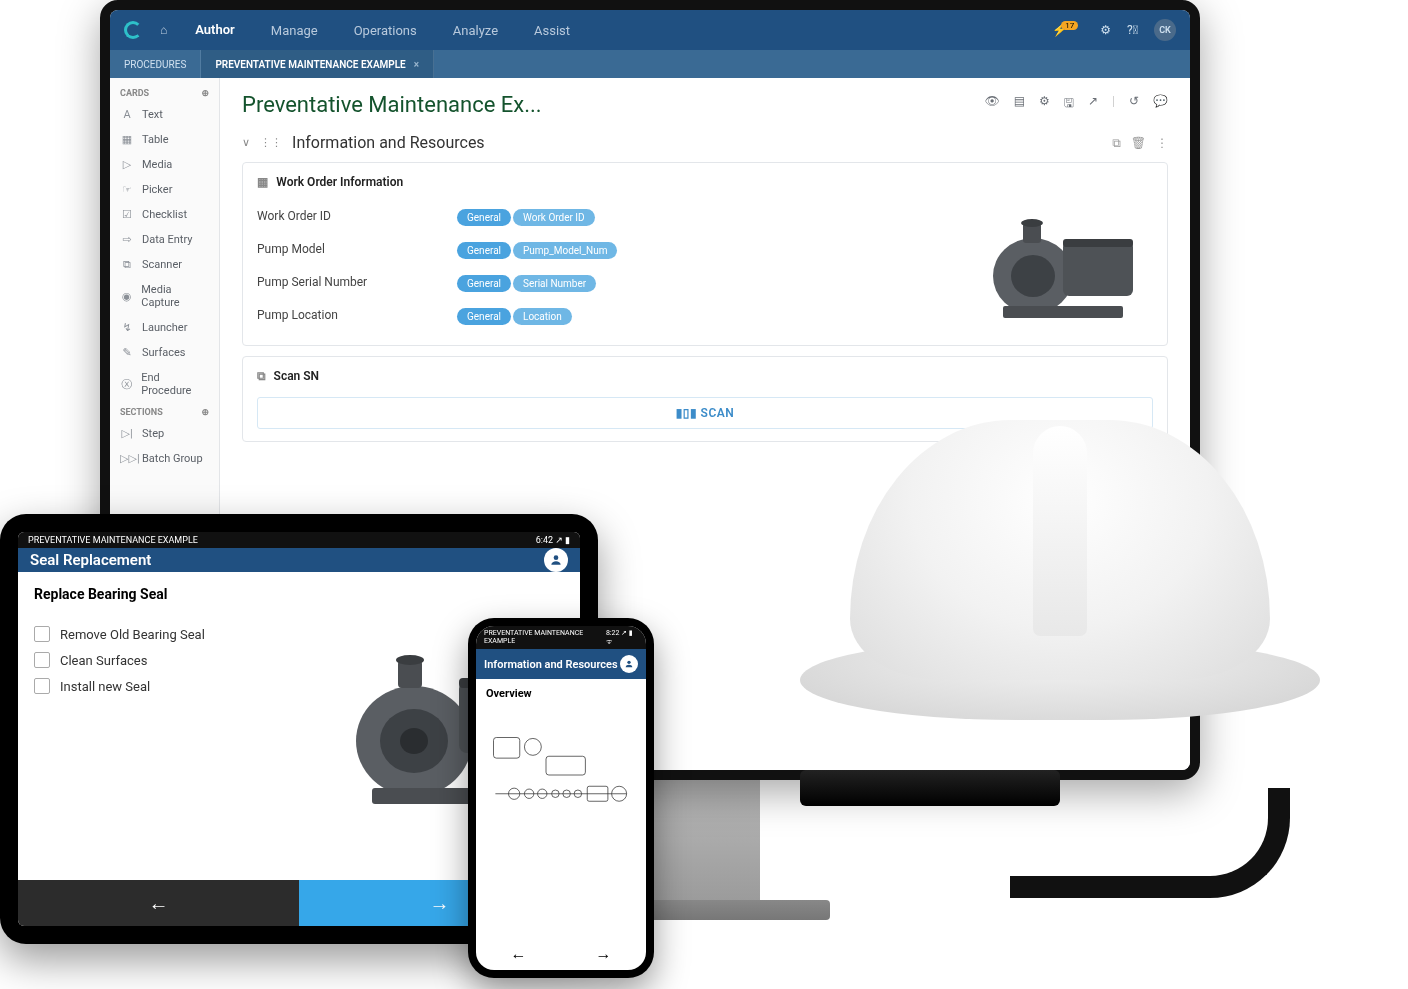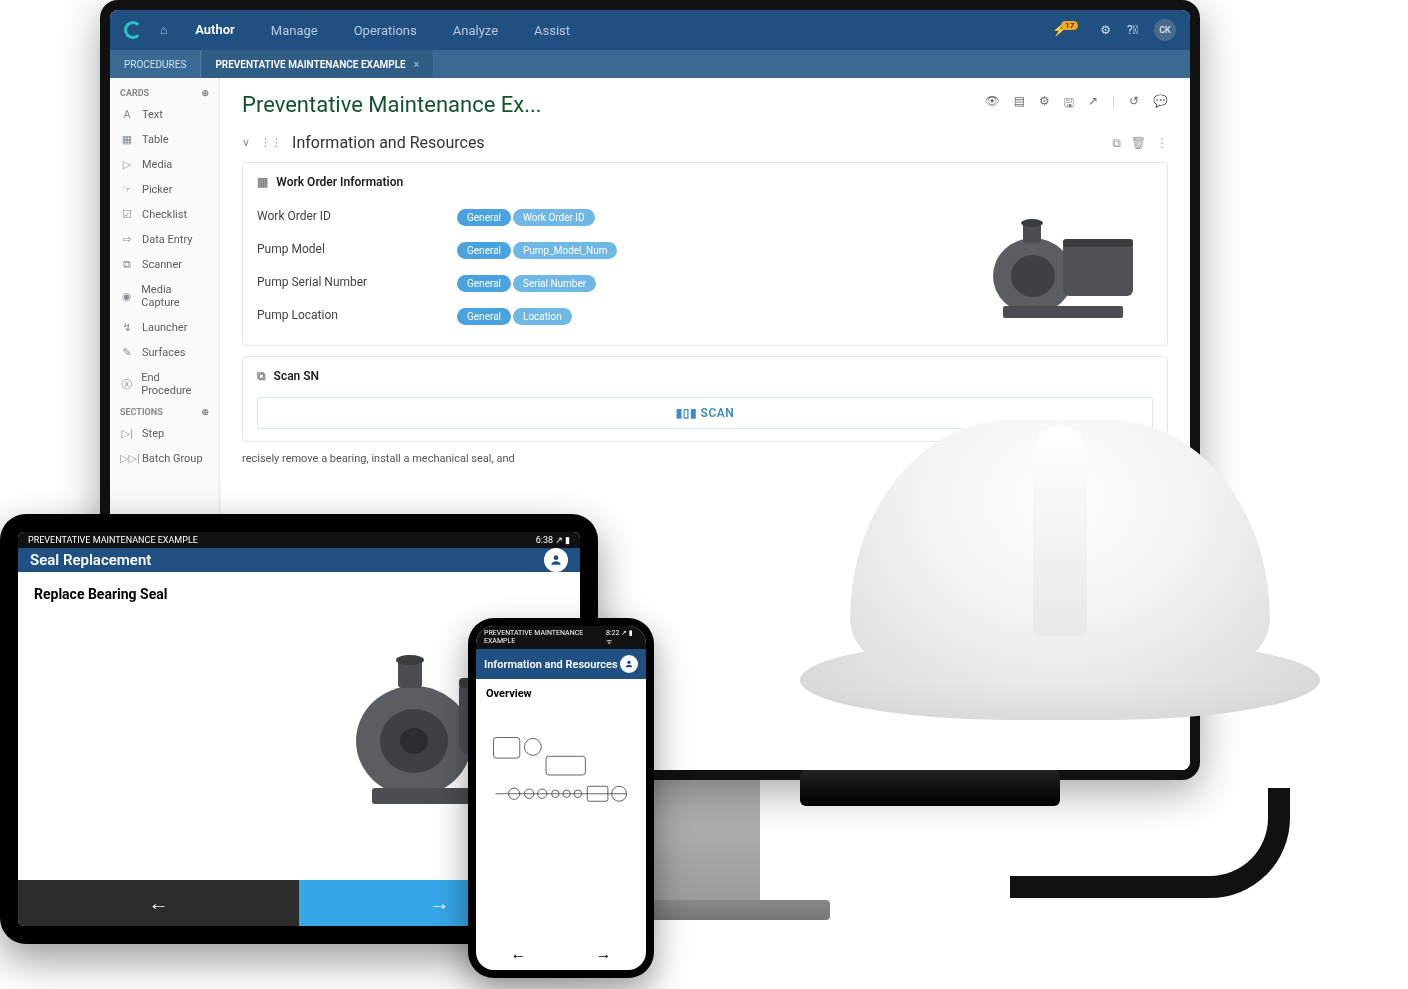--- a/index.html
+++ b/index.html
@@ -284,46 +284,59 @@
           <div class="card-title">
             <span class="ico">⧉</span>
             <span>Scan SN</span>
           </div>
           <div class="scan-btn">
             <span>▮▯▮</span>
             <span>SCAN</span>
           </div>
         </div>
 
-        <div class="overview-text">recisely remove a bearing, install a mechanical seal, and</div>
       </div>
     </div>
   </div>
 </div>
 <div class="monitor-stand"></div>
 <div class="monitor-base"></div>
 
 <div class="tablet">
   <div class="tablet-screen">
     <div class="tstatus">
       <span>PREVENTATIVE MAINTENANCE EXAMPLE</span>
-      <span>6:38 ↗ ▮</span>
+      <span>6:42 ↗ ▮</span>
     </div>
     <div class="theader">
       <span>Seal Replacement</span>
       <span class="acct">
         <svg width="14" height="14" viewBox="0 0 24 24" fill="#205081">
             <circle cx="12" cy="8" r="4"></circle>
             <path d="M4 20c0-4 4-6 8-6s8 2 8 6z"></path>
           </svg>
       </span>
     </div>
     <div class="tbody">
       <div class="tleft">
         <h3>Replace Bearing Seal</h3>
+        <div id="tablet-checks">
+            <div class="chk">
+              <span class="chkbox"></span>
+              <span>Remove Old Bearing Seal</span>
+            </div>
+            <div class="chk">
+              <span class="chkbox"></span>
+              <span>Clean Surfaces</span>
+            </div>
+            <div class="chk">
+              <span class="chkbox"></span>
+              <span>Install new Seal</span>
+            </div>
+          </div>
       </div>
       <div class="tright">
         <svg viewBox="0 0 220 200" width="220" height="200">
           <ellipse cx="90" cy="115" rx="58" ry="55" fill="#5a5e63"></ellipse>
           <ellipse cx="90" cy="115" rx="34" ry="32" fill="#3d4145"></ellipse>
           <ellipse cx="90" cy="115" rx="14" ry="13" fill="#2a2d30"></ellipse>
           <rect x="135" y="55" width="80" height="72" rx="8" fill="#4e5256"></rect>
           <rect x="135" y="52" width="80" height="10" rx="4" fill="#3a3d40"></rect>
           <rect x="48" y="162" width="150" height="16" rx="3" fill="#4a4d51"></rect>
           <rect x="74" y="34" width="24" height="28" rx="4" fill="#4a4d51"></rect>

